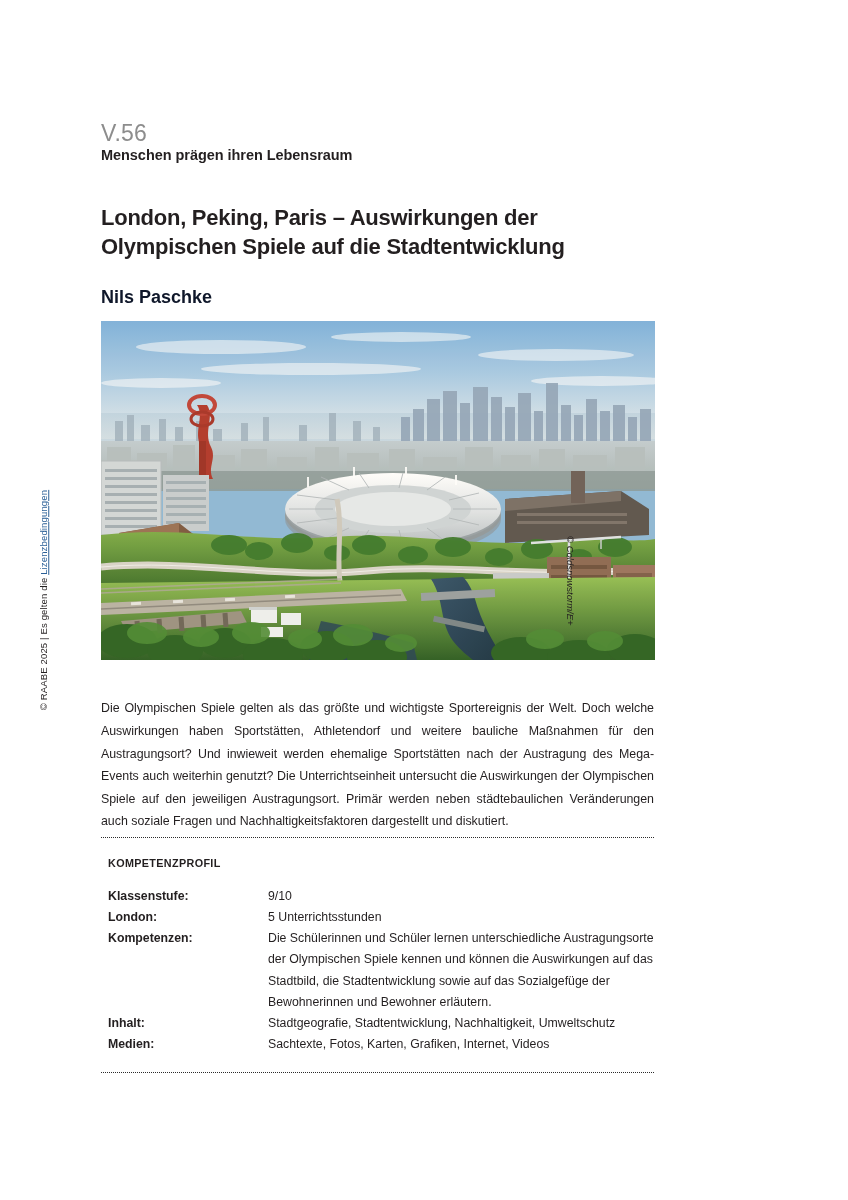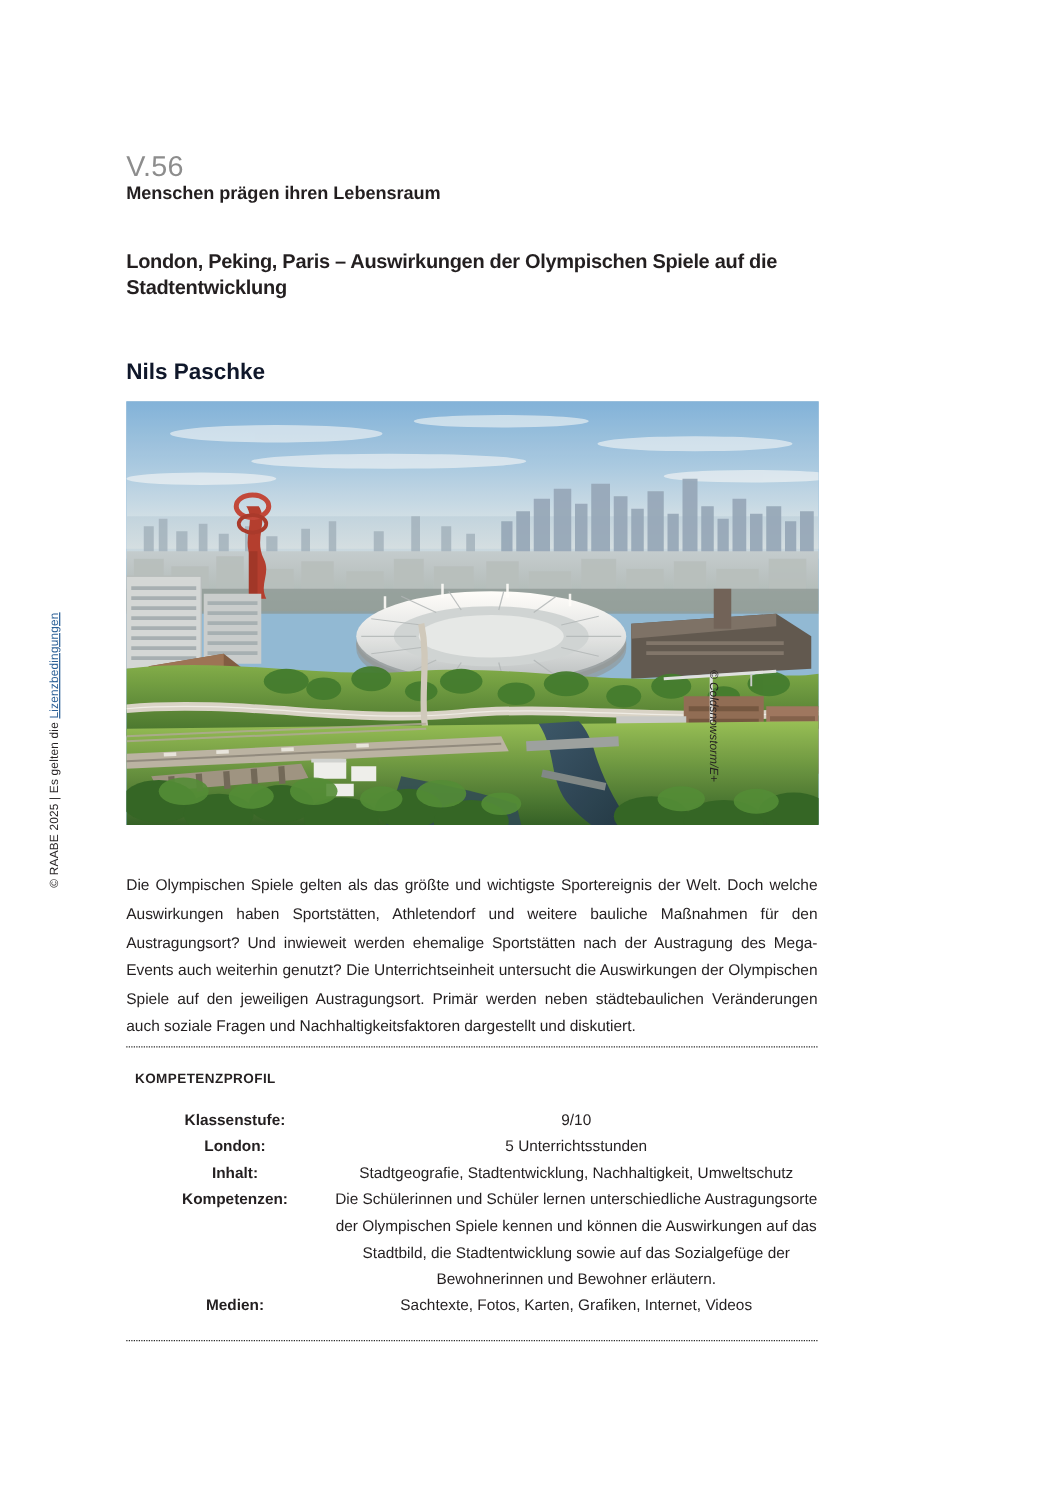--- a/index.html
+++ b/index.html
@@ -65,21 +65,21 @@
     font-weight: 700;
     color: #231f20;
     letter-spacing: -0.05px;
     line-height: 1.2;
   }
   .main-title {
     position: absolute;
     left: 101px;
     top: 188px;
     width: 570px;
-    font-size: 16px;
+    font-size: 22px;
     font-weight: 700;
     color: #231f20;
     line-height: 1.33;
     letter-spacing: -0.25px;
   }
   .author {
     position: absolute;
     left: 101px;
     top: 287px;
     font-size: 18px;
@@ -161,21 +161,20 @@
     letter-spacing: 0.35px;
     color: #231f20;
     line-height: 1.2;
   }
   .profile-table {
     position: absolute;
     left: 108px;
     top: 886px;
     width: 546px;
     border-collapse: collapse;
-    text-align: center;
   }
   .profile-table td {
     vertical-align: top;
     padding: 0;
     font-size: 12.3px;
     line-height: 1.72;
     color: #231f20;
   }
   .profile-table td.label {
     width: 160px;
@@ -521,26 +520,26 @@
     <tbody>
       <tr>
         <td class="label">Klassenstufe:</td>
         <td class="value">9/10</td>
       </tr>
       <tr>
         <td class="label">London:</td>
         <td class="value">5 Unterrichtsstunden</td>
       </tr>
       <tr>
+        <td class="label">Kompetenzen:</td>
+        <td class="value">Die Schülerinnen und Schüler lernen unterschiedliche Austragungsorte der Olympischen Spiele kennen und können die Auswirkungen auf das Stadtbild, die Stadtentwicklung sowie auf das Sozialgefüge der Bewohnerinnen und Bewohner erläutern.</td>
+      </tr>
+      <tr>
         <td class="label">Inhalt:</td>
         <td class="value">Stadtgeografie, Stadtentwicklung, Nachhaltigkeit, Umweltschutz</td>
-      </tr>
-      <tr>
-        <td class="label">Kompetenzen:</td>
-        <td class="value">Die Schülerinnen und Schüler lernen unterschiedliche Austragungsorte der Olympischen Spiele kennen und können die Auswirkungen auf das Stadtbild, die Stadtentwicklung sowie auf das Sozialgefüge der Bewohnerinnen und Bewohner erläutern.</td>
       </tr>
       <tr>
         <td class="label">Medien:</td>
         <td class="value">Sachtexte, Fotos, Karten, Grafiken, Internet, Videos</td>
       </tr>
     </tbody>
   </table>
 
 </div>
 

